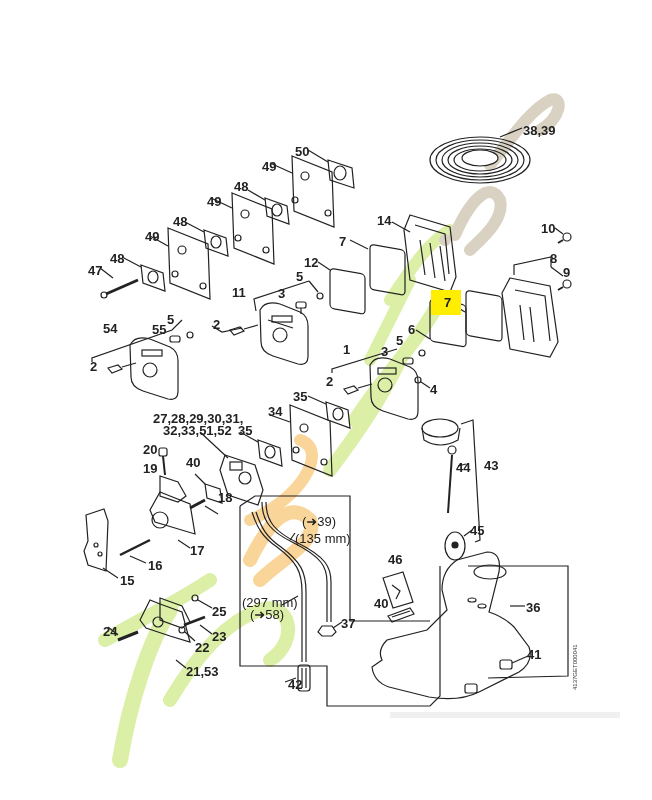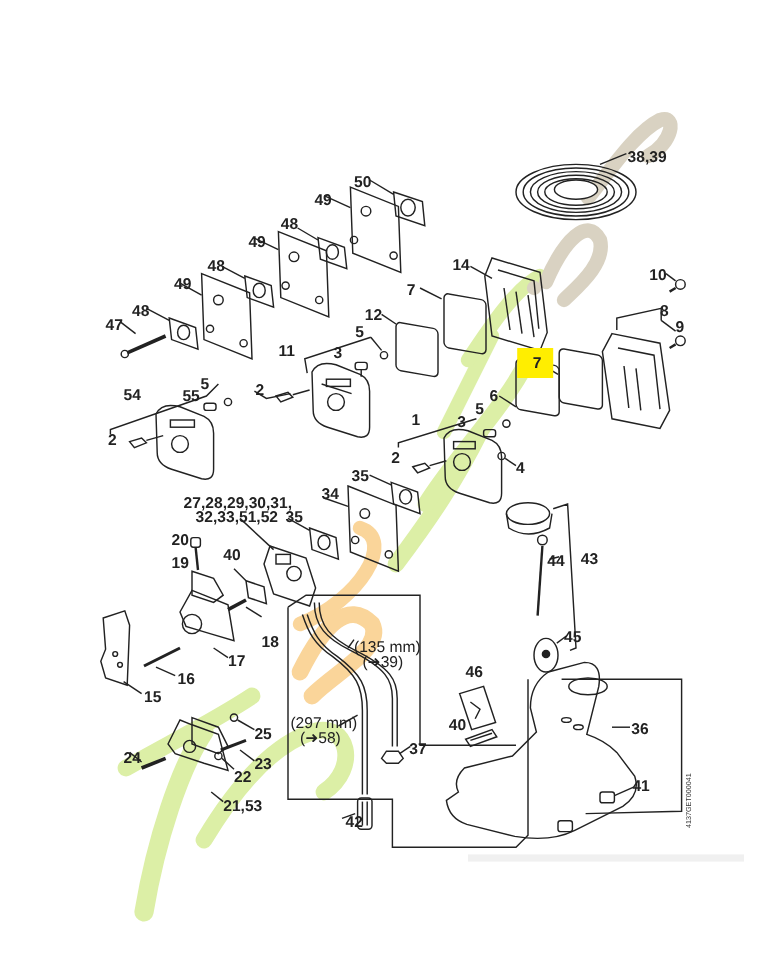--- a/index.html
+++ b/index.html
@@ -351,29 +351,29 @@
   <span class="lbl" style="left:326px;top:375px">2</span>
   <span class="lbl" style="left:430px;top:383px">4</span>
   <span class="lbl" style="left:293px;top:390px">35</span>
   <span class="lbl" style="left:268px;top:405px">34</span>
   <span class="lbl" style="left:238px;top:424px">35</span>
   <span class="lbl" style="left:153px;top:412px">27,28,29,30,31,</span>
   <span class="lbl" style="left:163px;top:424px">32,33,51,52</span>
   <span class="lbl" style="left:143px;top:443px">20</span>
   <span class="lbl" style="left:143px;top:462px">19</span>
   <span class="lbl" style="left:186px;top:456px">40</span>
-  <span class="lbl" style="left:218px;top:528px">18</span>
+  <span class="lbl" style="left:218px;top:491px">18</span>
   <span class="lbl" style="left:190px;top:544px">17</span>
   <span class="lbl" style="left:148px;top:559px">16</span>
   <span class="lbl" style="left:120px;top:574px">15</span>
   <span class="lbl" style="left:456px;top:461px">44</span>
   <span class="lbl" style="left:484px;top:459px">43</span>
   <span class="lbl" style="left:470px;top:524px">45</span>
   <span class="lbl small" style="left:295px;top:532px">(135 mm)</span>
-  <span class="lbl small" style="left:302px;top:545px">(➜39)</span>
+  <span class="lbl small" style="left:302px;top:515px">(➜39)</span>
   <span class="lbl small" style="left:242px;top:596px">(297 mm)</span>
   <span class="lbl small" style="left:250px;top:608px">(➜58)</span>
   <span class="lbl" style="left:388px;top:553px">46</span>
   <span class="lbl" style="left:374px;top:597px">40</span>
   <span class="lbl" style="left:526px;top:601px">36</span>
   <span class="lbl" style="left:341px;top:617px">37</span>
   <span class="lbl" style="left:527px;top:648px">41</span>
   <span class="lbl" style="left:288px;top:678px">42</span>
   <span class="lbl" style="left:212px;top:605px">25</span>
   <span class="lbl" style="left:103px;top:625px">24</span>

